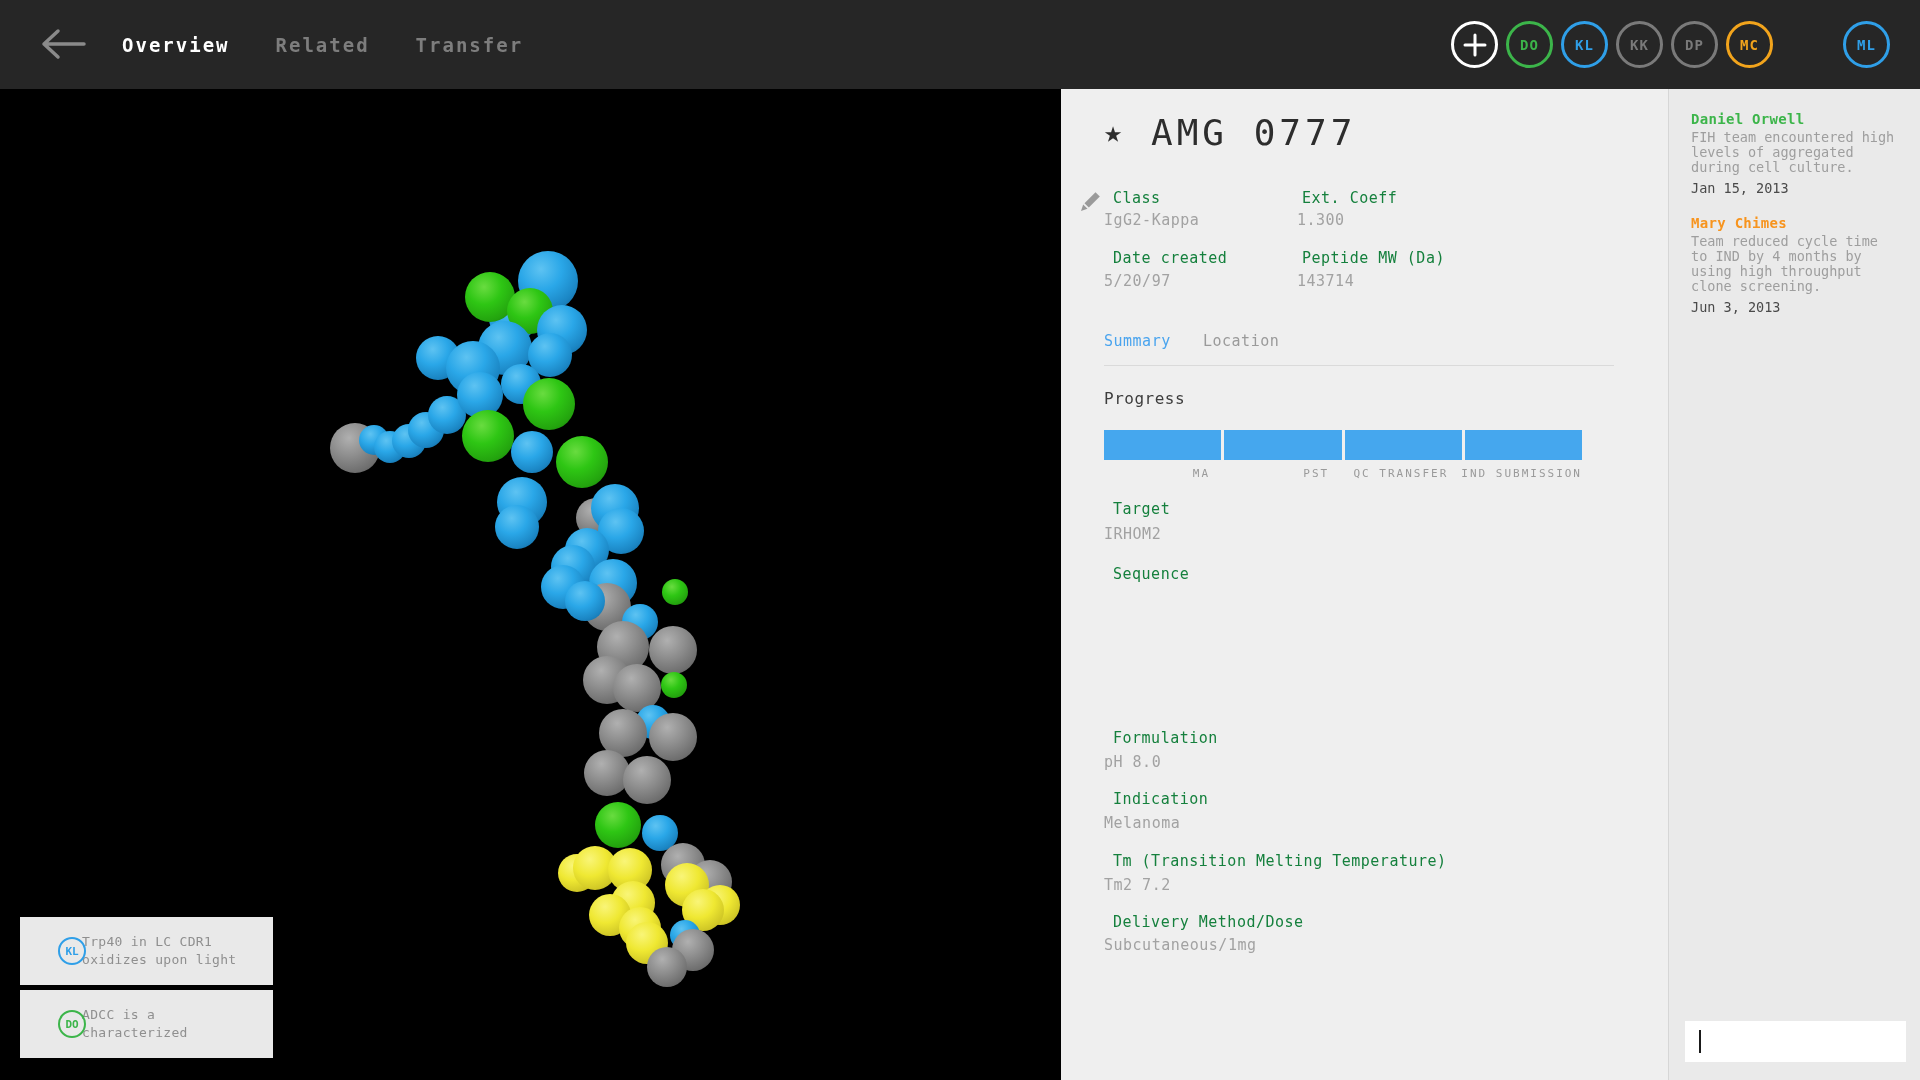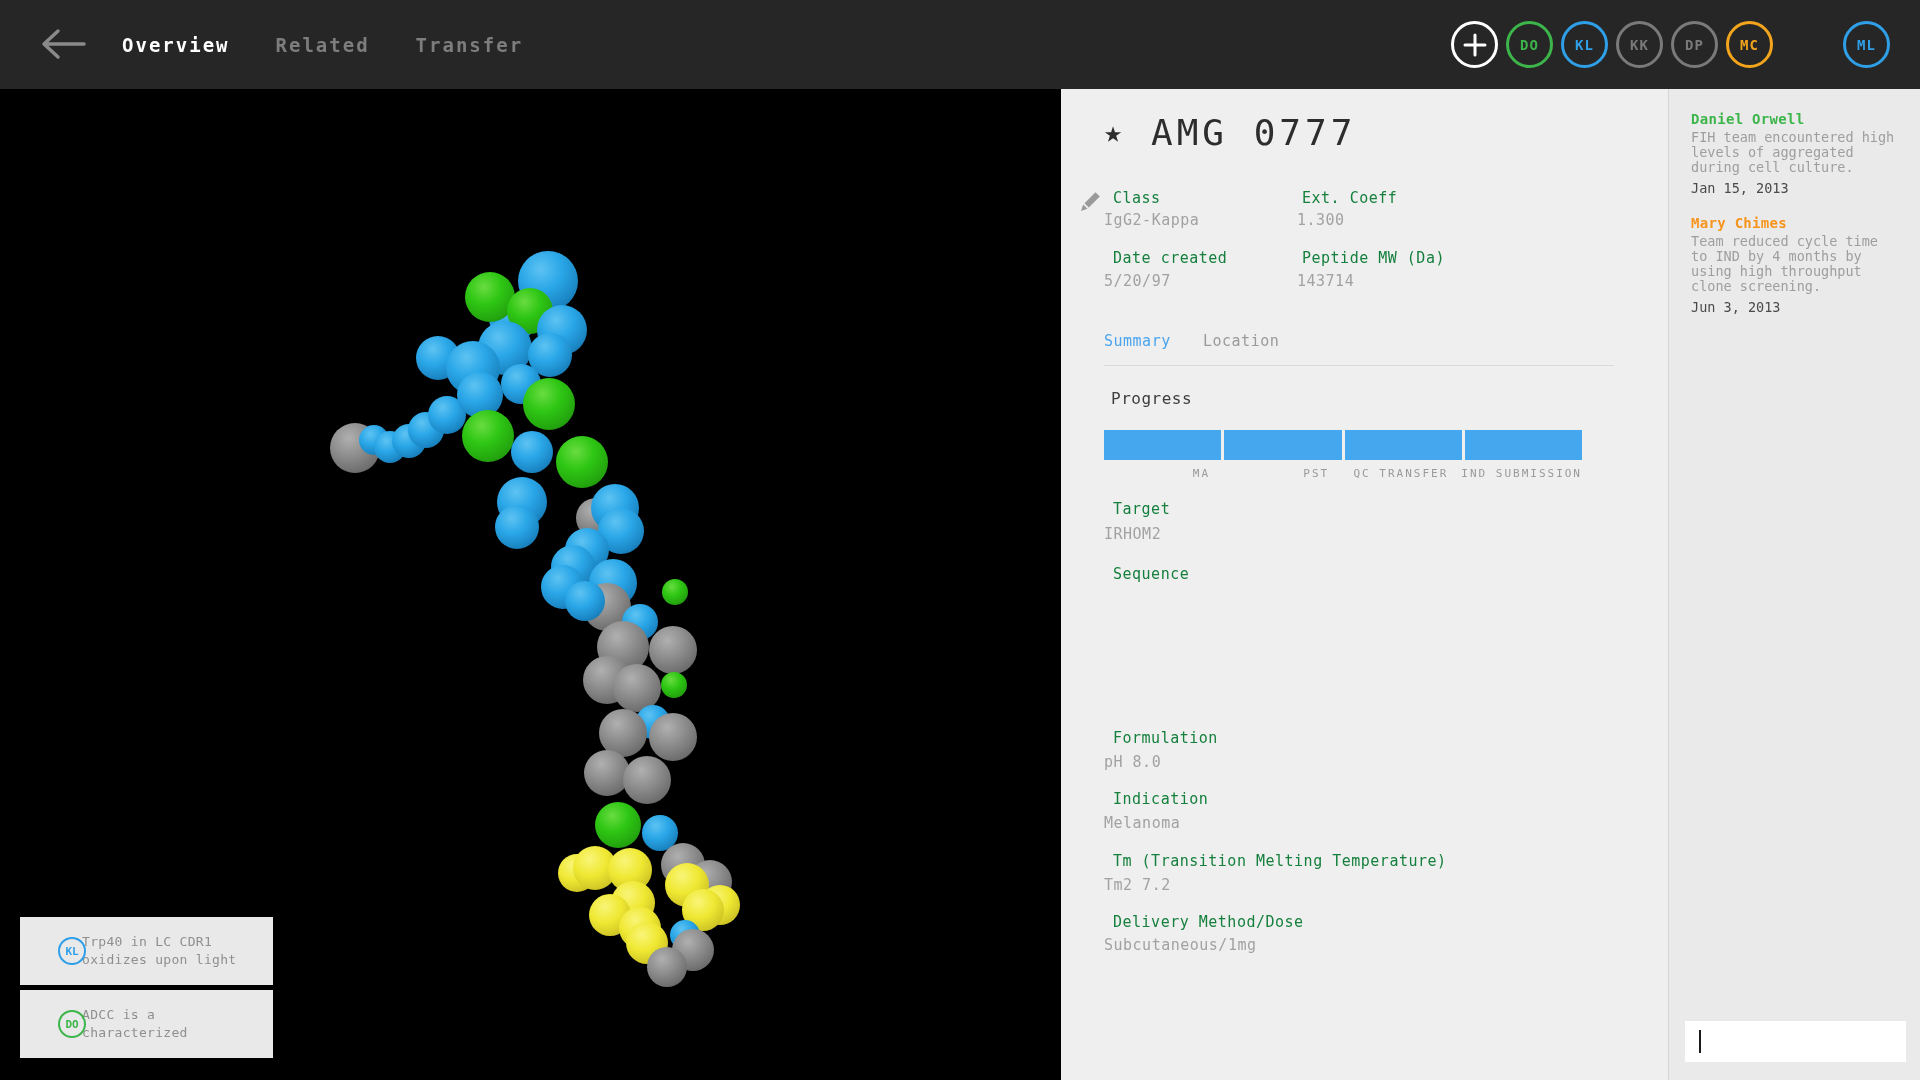--- a/index.html
+++ b/index.html
@@ -40,21 +40,21 @@
              background:#efefef; }
   .d-abs { position:absolute; }
   .star-icon { font-size:30px; color:#2d2d2d; cursor:pointer; }
   .page-title { font-size:36px; letter-spacing:4px; color:#2d2d2d; }
   .field-label, .sec-label { font-size:15px; color:#15803d; letter-spacing:0.5px;margin-left:9px; }
   .field-value, .sec-value { font-size:15px; color:#a2a2a2; letter-spacing:0.5px; }
   .sec-value.multiline { white-space:pre-line; line-height:26px; }
   .subtab { font-size:15px; letter-spacing:0.5px; color:#9a9a9a; cursor:pointer; }
   .subtab.active { color:#4aa4ee; }
   .tab-divider { position:absolute; left:43px; top:276px; width:510px; height:1px; background:#dadada; }
-  .progress-title { font-size:16px; color:#3d3d3d; letter-spacing:0.5px;margin-left:7px; }
+  .progress-title { font-size:16px; color:#3d3d3d; letter-spacing:0.5px; }
   .progress-bar { position:absolute; left:43px; top:341px; width:478px; height:30px;
                   display:flex; gap:3px; }
   .progress-bar .seg { flex:1; background:var(--c,#45a7ee); cursor:pointer; }
   .progress-labels { position:absolute; left:43px; top:378px; width:478px; display:flex; gap:13px; }
   .progress-labels .plabel { flex:1; text-align:right; font-size:11px; letter-spacing:2px;
                              color:#9a9a9a; white-space:nowrap; }
 
   
   .comments { position:absolute; left:1668px; top:89px; width:252px; height:991px;
               background:#eaeaea; border-left:1px solid #d6d6d6; padding:22px 0 0 22px; }

